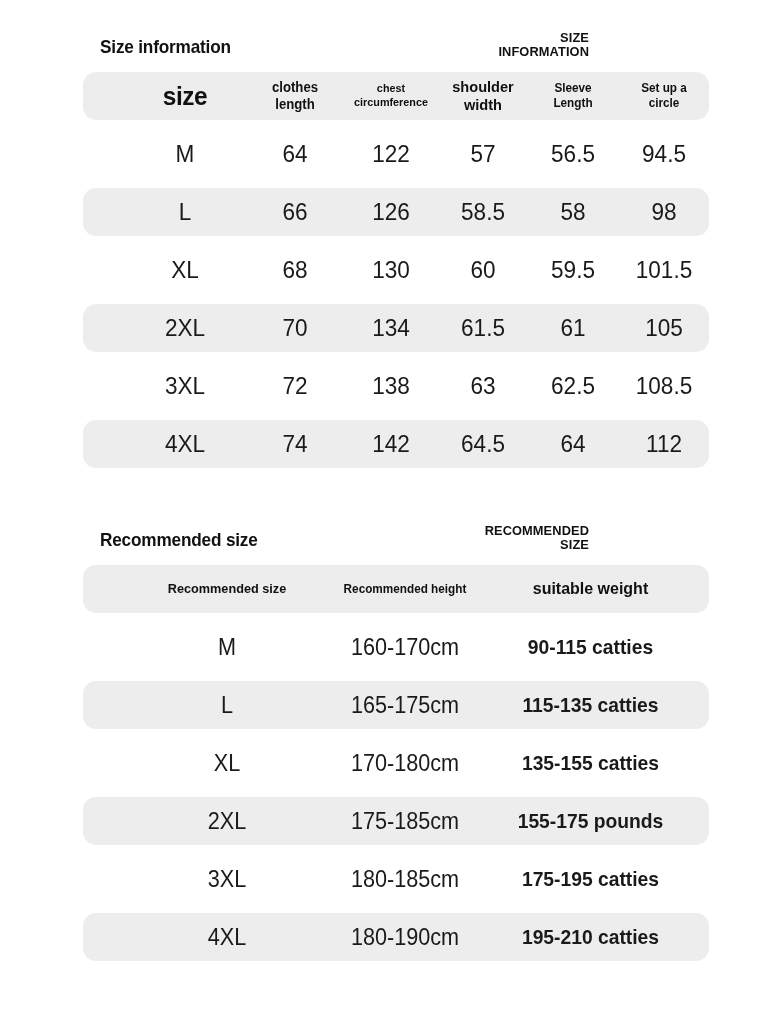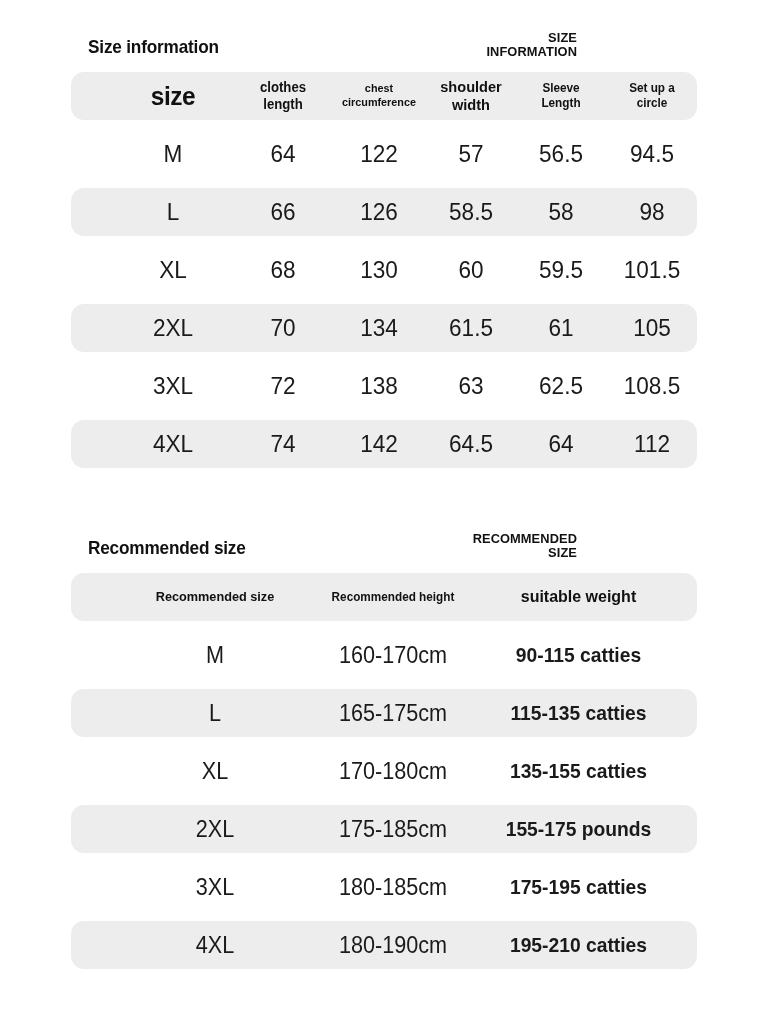--- a/index.html
+++ b/index.html
@@ -19,25 +19,25 @@
   .page {
     position: relative;
     width: 768px;
     height: 1024px;
     box-sizing: border-box;
   }
 
   
   .section {
     position: absolute;
-    left: 0;
+    left: 12px;
     width: 648px;
   }
   #section-size      { top: 36px; }
-  #section-recommend { top: 529px; margin-top: 8px; }
+  #section-recommend { top: 529px; }
 
   .section-head {
     position: relative;
     height: 36px;
     margin: 0 71px 0 88px;
   }
   .section-title {
     position: absolute;
     left: 0;
     top: 0;

